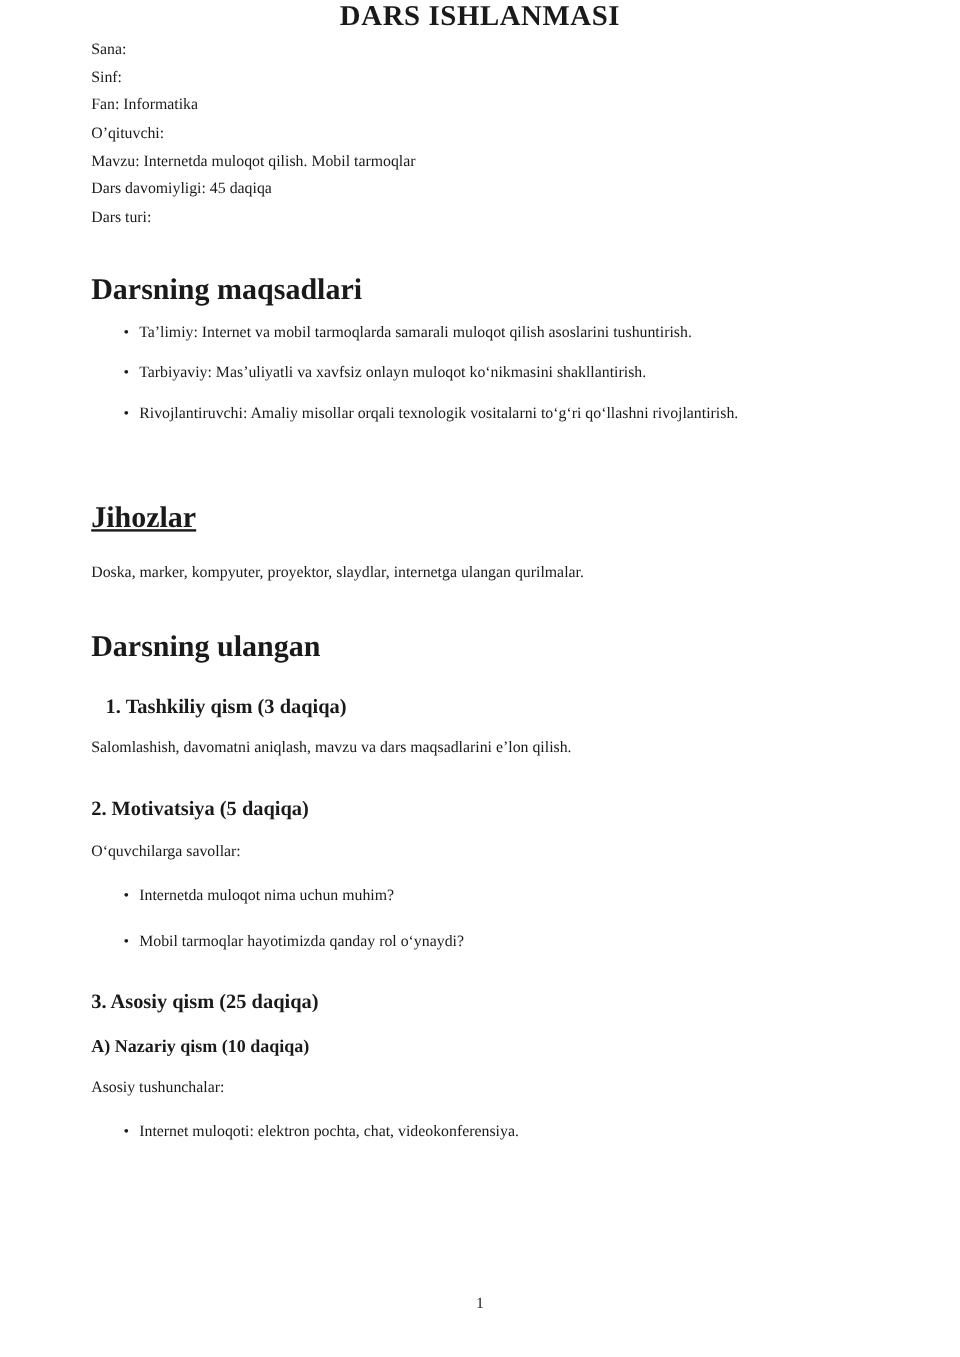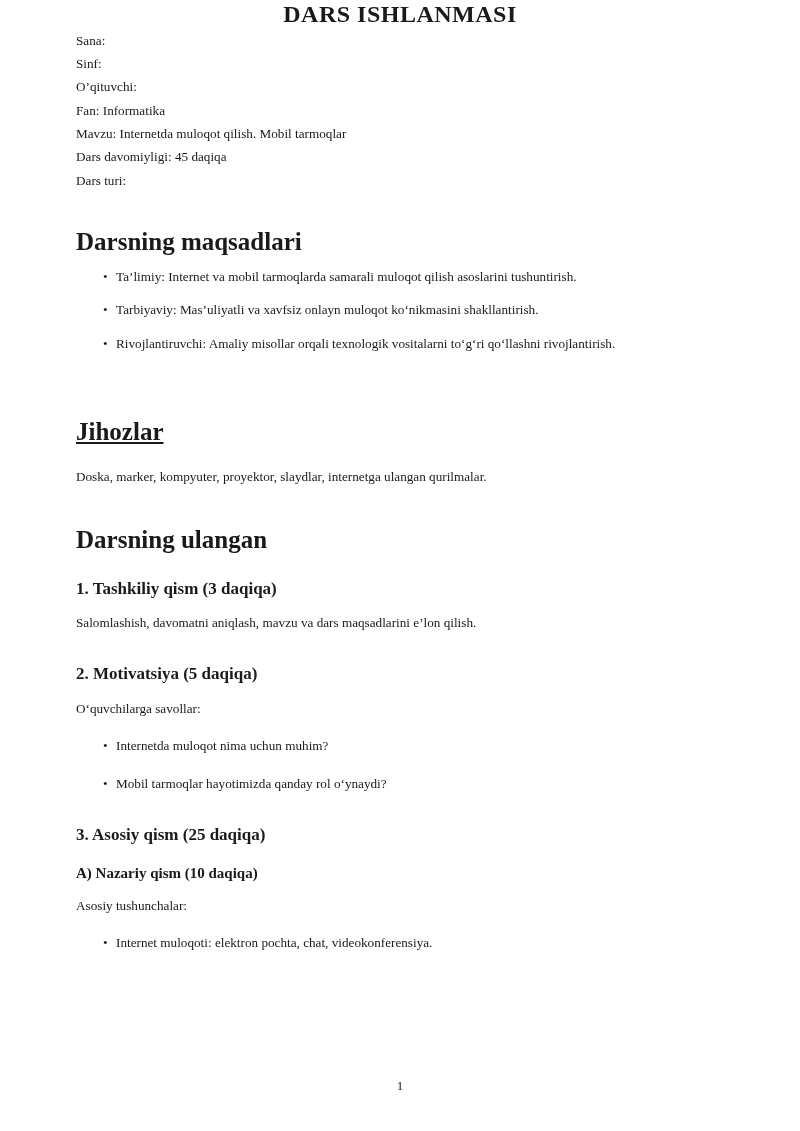--- a/index.html
+++ b/index.html
@@ -58,21 +58,21 @@
   .h-sec-jihoz  { margin-top: 64px; text-decoration: underline; }
   .h-sec-borish { margin-top: 40px; }
 
   .h-sub {
     font-size: 17px;
     font-weight: bold;
     margin: 0;
     line-height: 1.2;
     font-family: "Liberation Serif", "DejaVu Serif", serif;
   }
-  .h-sub-1 { margin-top: 24px; }
+  .h-sub-1 { margin-top: 24px; margin-left: 12px; }
   .h-sub-2 { margin-top: 32px; }
   .h-sub-3 { margin-top: 32px; }
 
   .h-subsub {
     font-size: 15px;
     font-weight: bold;
     margin: 0;
     margin-top: 18px;
     line-height: 1.2;
     font-family: "Liberation Serif", "DejaVu Serif", serif;
@@ -129,22 +129,22 @@
 <body>
 
 <div class="page">
   <div class="content">
 
     <h1 class="doc-title">DARS ISHLANMASI</h1>
 
     <div class="meta">
       <div class="meta-line">Sana:</div>
       <div class="meta-line">Sinf:</div>
+      <div class="meta-line">Fan: Informatika</div>
       <div class="meta-line">O’qituvchi:</div>
-      <div class="meta-line">Fan: Informatika</div>
       <div class="meta-line">Mavzu: Internetda muloqot qilish. Mobil tarmoqlar</div>
       <div class="meta-line">Dars davomiyligi: 45 daqiqa</div>
       <div class="meta-line">Dars turi:</div>
     </div>
 
     <h2 class="h-section h-sec-maqsad">Darsning maqsadlari</h2>
 
     <ul class="bullets">
       <li>
         <span class="dot">•</span>

